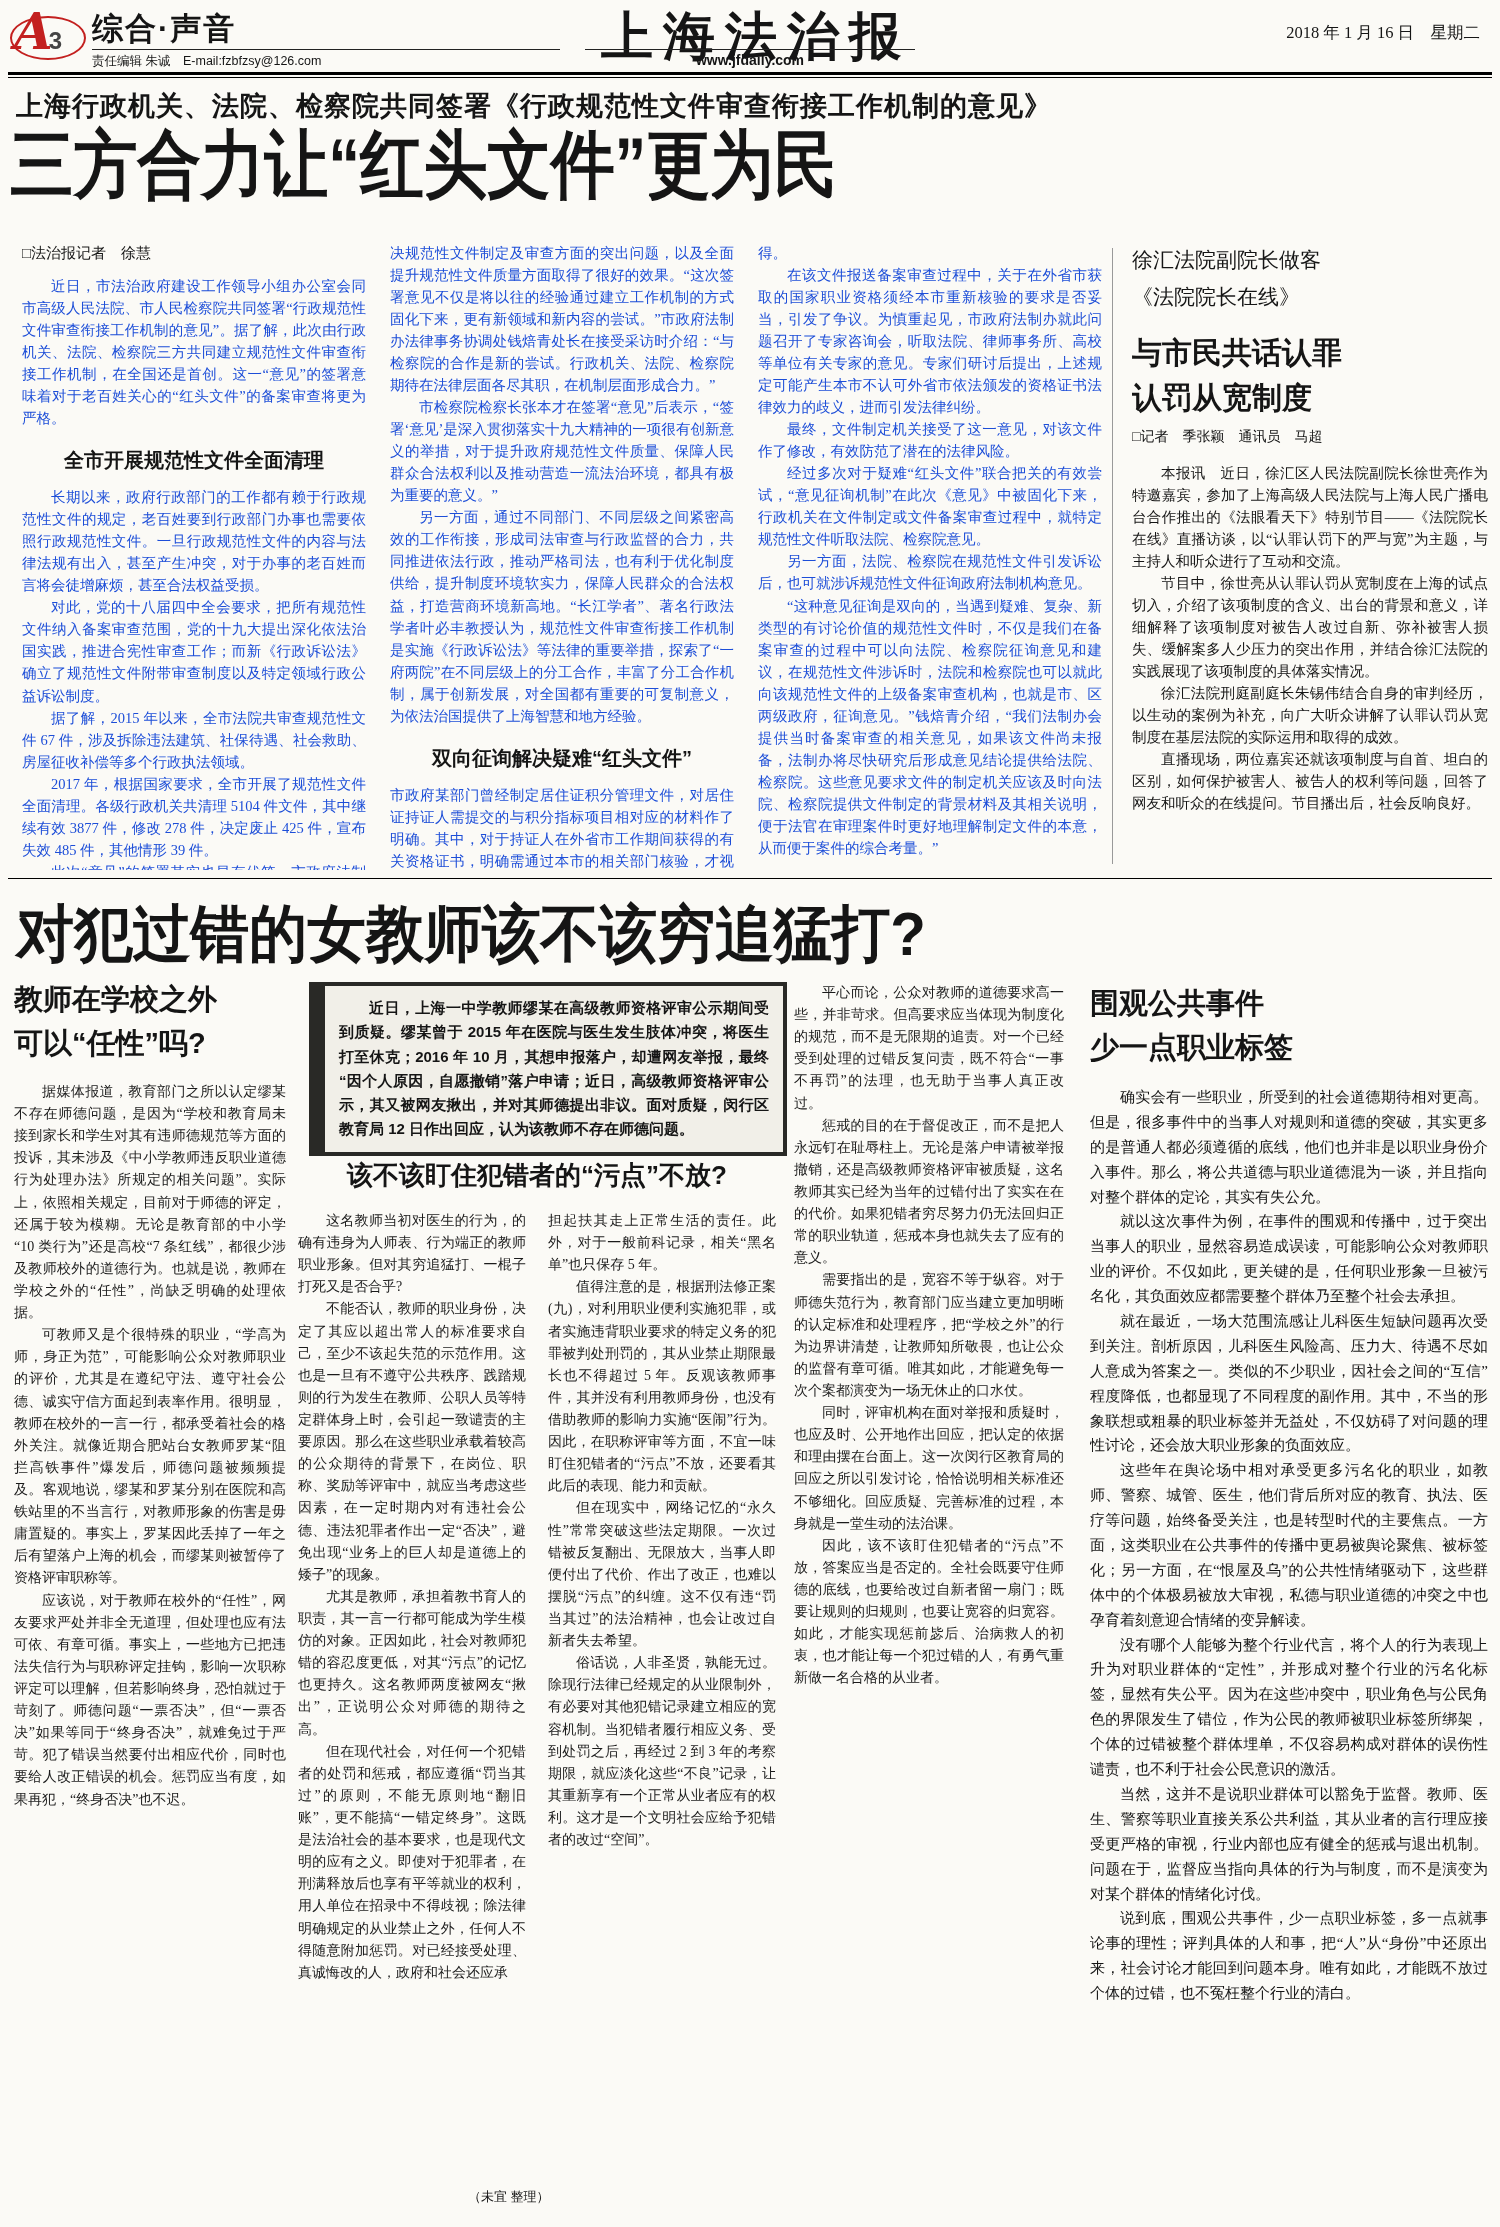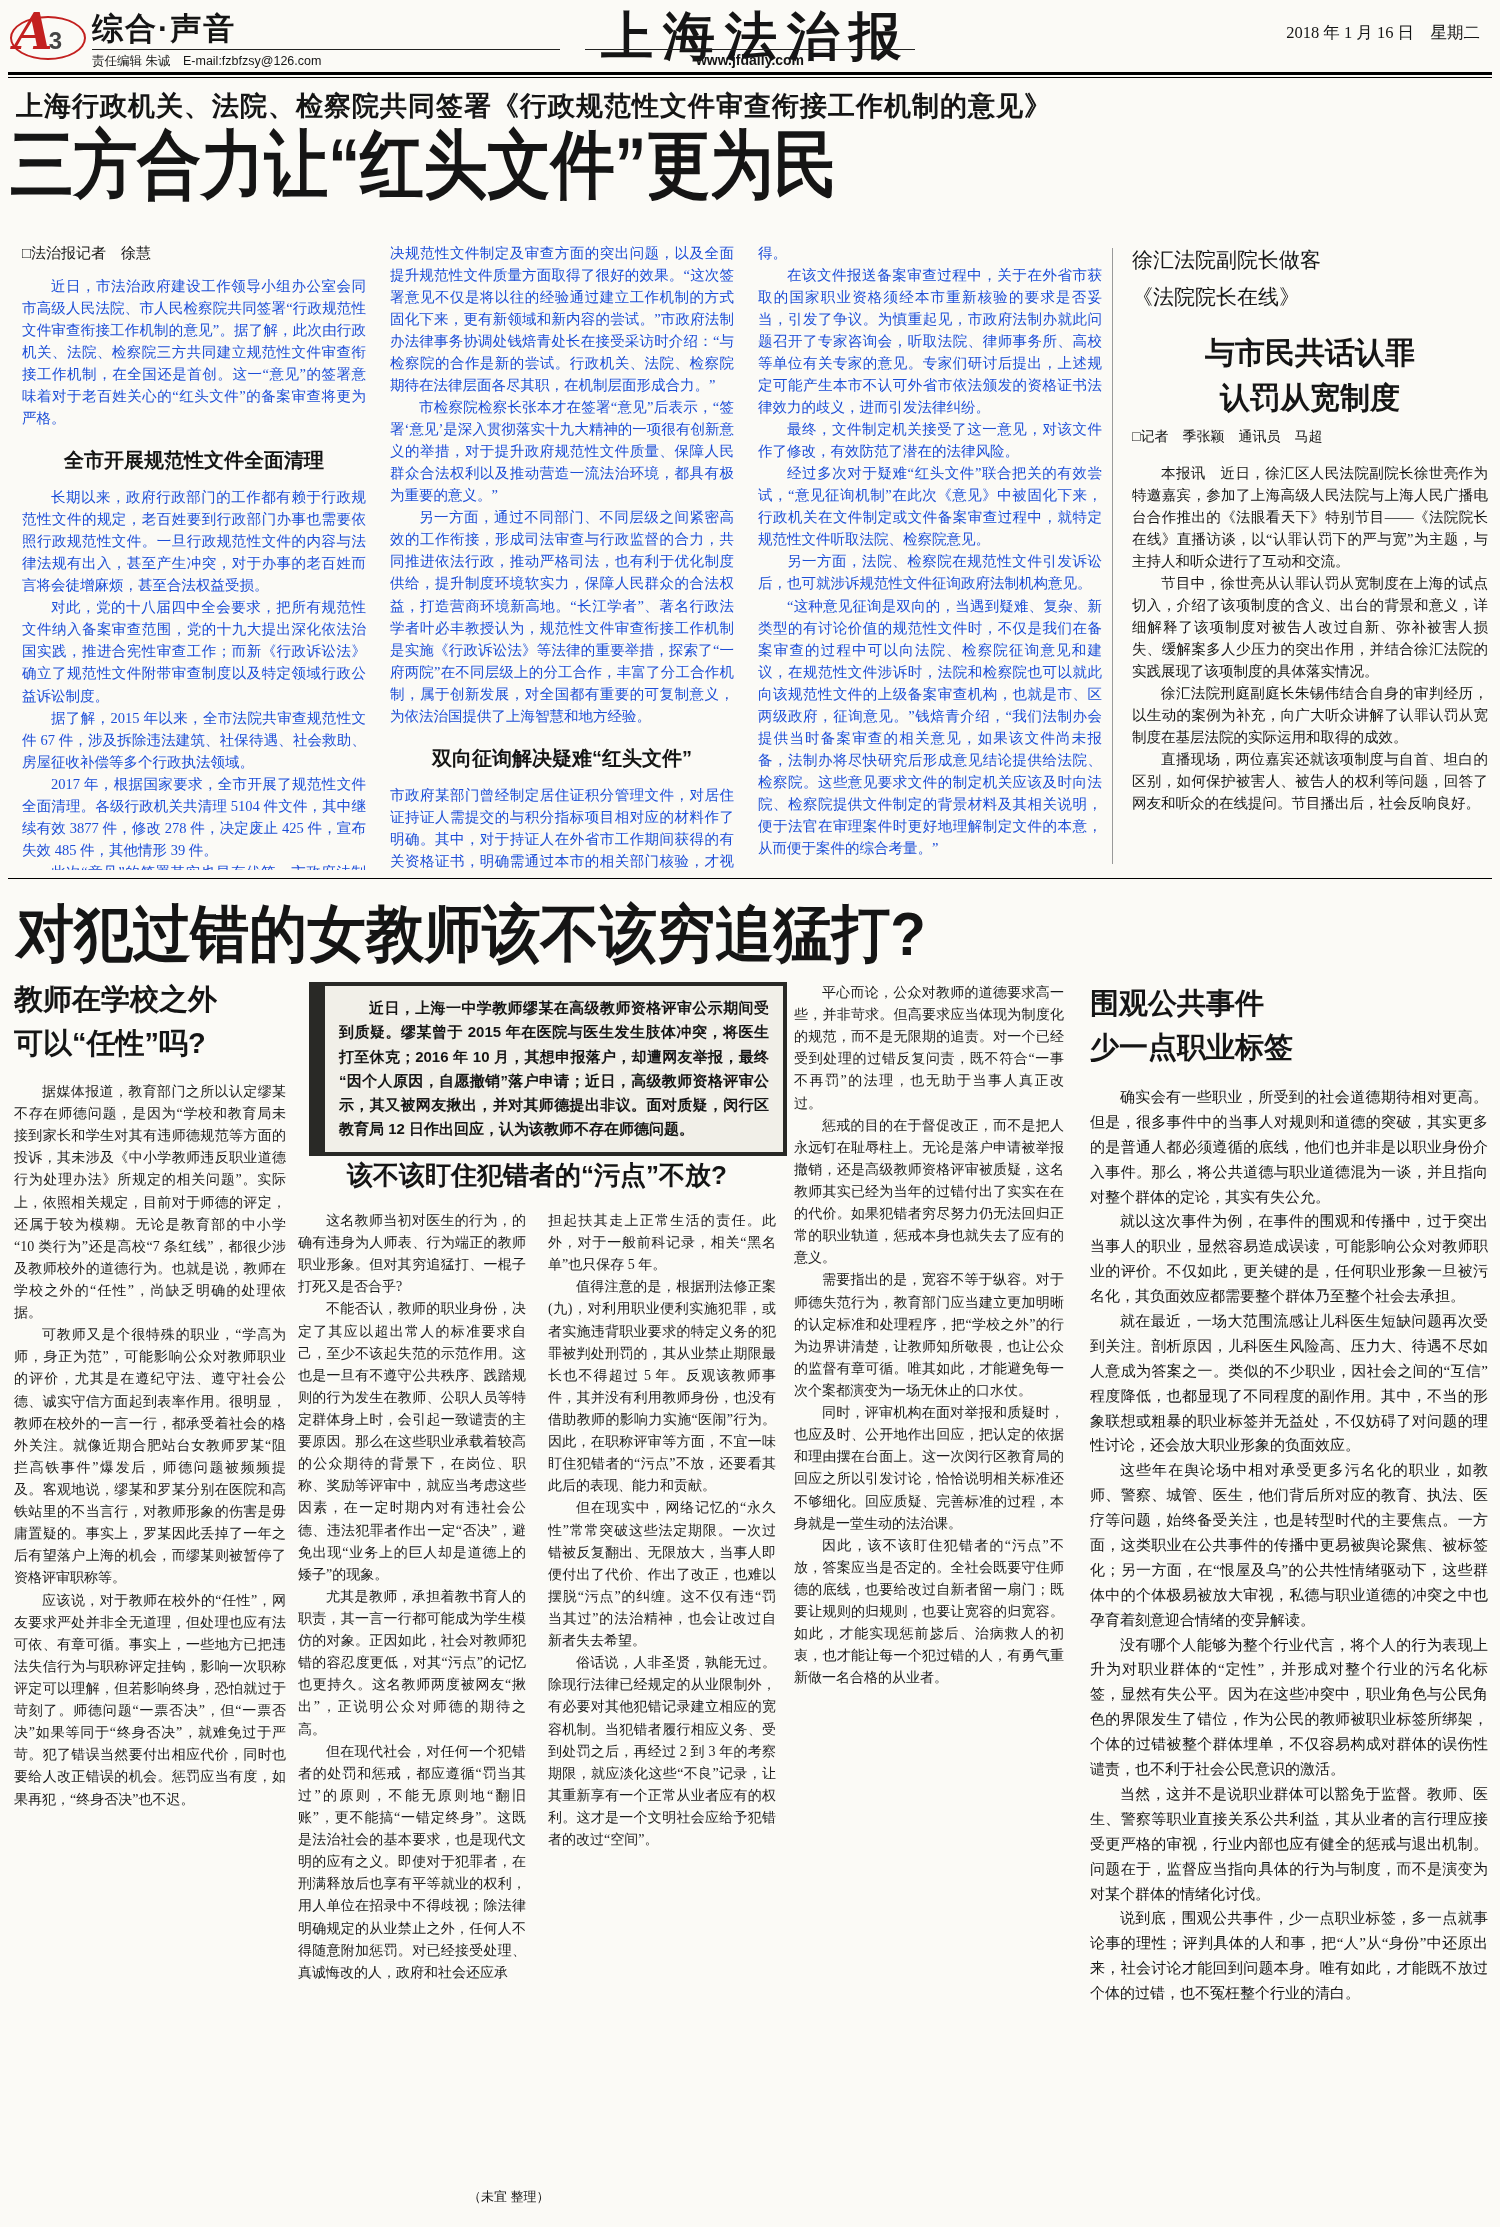--- a/index.html
+++ b/index.html
@@ -39,21 +39,21 @@
   .col p { font-size:14.5px; line-height:1.52; text-align:justify; text-indent:2em; color:#1d4ed8; }
   .cont p:first-child { text-indent:0; }
   .byline { font-family:"Liberation Sans",sans-serif; font-size:15px; margin:2px 0 12px; }
   .subhead { font-family:"Liberation Sans",sans-serif; font-weight:900; font-size:20px;
     text-align:center; margin:18px 0 12px; }
   .vdiv { position:absolute; left:1112px; top:248px; height:616px; border-left:1px solid #999; }
   
   .side { position:absolute; left:1132px; top:242px; width:356px; height:630px; overflow:hidden; }
   .side-kicker { font-size:21px; line-height:1.75; }
   .side-title { font-family:"Liberation Sans",sans-serif; font-weight:900; font-size:30px;
-    line-height:1.5; margin:14px 0 8px;text-align:center; }
+    line-height:1.5; margin:14px 0 8px; }
   .side-byline { font-family:"Liberation Sans",sans-serif; font-size:14px; margin:8px 0 16px; }
   .side-body p { font-size:14.5px; line-height:1.52; text-align:justify; text-indent:2em; }
   
   .bottom-rule { position:absolute; left:8px; right:8px; top:878px; border-top:1px solid #000; }
   .feature-headline { position:absolute; left:16px; top:892px; font-family:"Liberation Sans",sans-serif;
     font-weight:900; font-size:62px; white-space:nowrap; transform:scaleX(0.94); transform-origin:left top; }
   .b-heading { font-family:"Liberation Sans",sans-serif; font-weight:900; font-size:29px;
     line-height:1.5; margin-bottom:16px; }
   .bcol p { font-size:14px; line-height:1.58; text-align:justify; text-indent:2em; color:#1b1b1b; }
   .b-left  { position:absolute; left:14px;  top:978px;  width:272px; height:1232px; overflow:hidden; }

